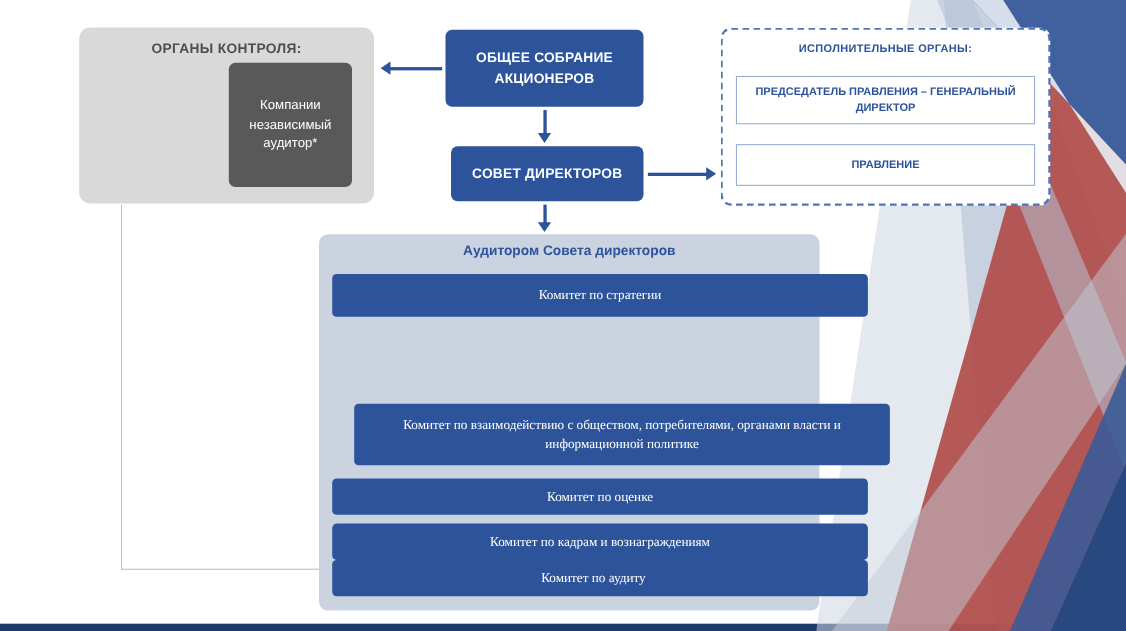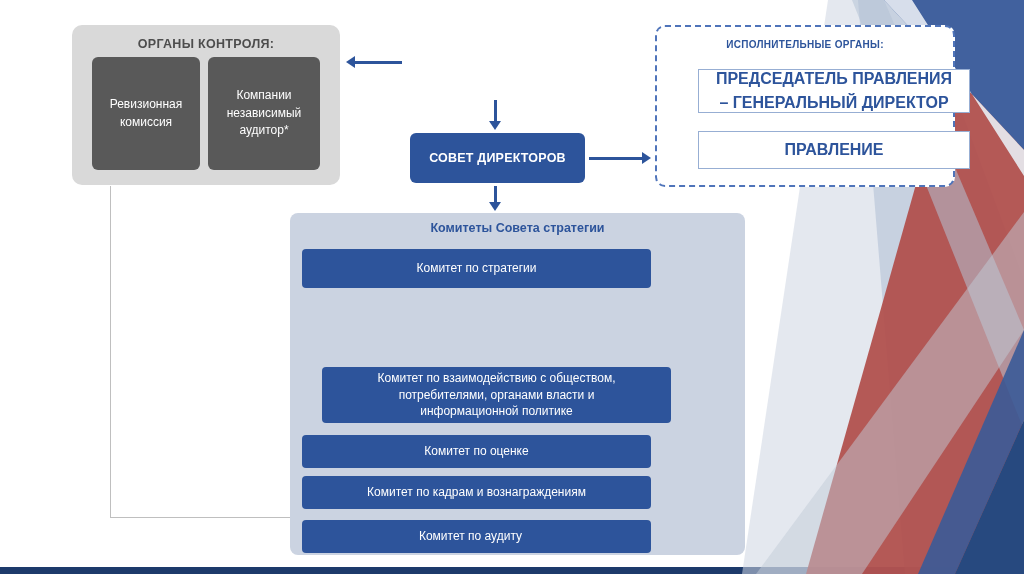--- a/index.html
+++ b/index.html
@@ -38,30 +38,30 @@
 
   
   .node{background:var(--blue);border-radius:6px;color:#fff;font-weight:bold;font-size:12.5px;letter-spacing:.2px;
     display:flex;align-items:center;justify-content:center;text-align:center;line-height:1.5;padding:0 18px;}
   .node-meeting{left:405px;top:27px;width:180px;height:70px;}
   .node-board{left:410px;top:133px;width:175px;height:50px;}
 
   
   .exec-panel{left:655px;top:25px;width:300px;height:162px;background:#fff;border:2px dashed var(--exec-border);border-radius:10px;}
   .exec-title{left:0;top:12px;width:100%;text-align:center;font-size:10px;font-weight:bold;color:var(--blue);letter-spacing:.3px;}
-  .exec-item{left:12px;width:272px;background:#fff;border:1px solid #97aed3;color:var(--blue);font-weight:bold;font-size:16px;
-    display:flex;align-items:center;justify-content:center;text-align:center;line-height:1.5;padding:0 14px;margin-left:29px;}
+  .exec-item{left:12px;width:272px;background:#fff;border:1px solid #97aed3;color:var(--blue);font-weight:bold;font-size:10px;
+    display:flex;align-items:center;justify-content:center;text-align:center;line-height:1.5;padding:0 14px;}
   .exec-item-1{top:42px;height:44px;}
   .exec-item-2{top:104px;height:38px;}
 
   
   .committees-panel{left:290px;top:213px;width:455px;height:342px;background:var(--committee-panel);border-radius:8px;}
   .committees-title{left:0;top:8px;width:100%;text-align:center;font-size:12.5px;font-weight:bold;color:var(--blue);}
-  .committee-bar{left:12px;width:349px;background:var(--blue);border-radius:4px;color:#fff;font-size:12px;line-height:1.4;
-    display:flex;align-items:center;justify-content:center;text-align:center;padding:0 28px;}
+  .committee-bar{left:12px;width:487px;background:var(--blue);border-radius:4px;color:#fff;font-size:12px;line-height:1.4;
+    display:flex;align-items:center;justify-content:center;text-align:center;padding:0 28px;font-family:Liberation Serif, serif;}
 
   
   .arrow-left{height:12px;}
   .arrow-left::before{content:"";position:absolute;left:8px;right:0;top:5px;height:3px;background:var(--blue);}
   .arrow-left::after{content:"";position:absolute;left:0;top:0;border-top:6px solid transparent;border-bottom:6px solid transparent;border-right:9px solid var(--blue);}
   .arrow-right{height:12px;}
   .arrow-right::before{content:"";position:absolute;left:0;right:8px;top:5px;height:3px;background:var(--blue);}
   .arrow-right::after{content:"";position:absolute;right:0;top:0;border-top:6px solid transparent;border-bottom:6px solid transparent;border-left:9px solid var(--blue);}
   .arrow-down{width:12px;}
   .arrow-down::before{content:"";position:absolute;top:0;bottom:8px;left:5px;width:3px;background:var(--blue);}
@@ -92,41 +92,41 @@
     <polygon points="756,574 1024,212 1024,330 862,574" fill="#c2cbd8" opacity="0.5"></polygon>
     <polygon points="918,574 1024,330 1024,420 955,574" fill="#3a5b98" opacity="0.9"></polygon>
     <polygon points="955,574 1024,420 1024,574" fill="#27497f"></polygon>
   </svg>
 
   <div class="abs content conn conn-v"></div>
   <div class="abs content conn conn-h"></div>
 
   <div class="abs content control-panel">
     <div class="abs control-title">ОРГАНЫ КОНТРОЛЯ:</div>
-    <div class="abs control-item control-item-1">Ревизионная комиссия</div>
     <div class="abs control-item control-item-2">Компании независимый аудитор*</div>
   </div>
 
+  <div class="abs content node node-meeting">ОБЩЕЕ СОБРАНИЕ АКЦИОНЕРОВ</div>
 
   <div class="abs content node node-board">СОВЕТ ДИРЕКТОРОВ</div>
 
   <div class="abs content arrow-left" style="left:346px;top:56px;width:56px;"></div>
   <div class="abs content arrow-down" style="left:489px;top:100px;height:30px;"></div>
   <div class="abs content arrow-right" style="left:589px;top:152px;width:62px;"></div>
   <div class="abs content arrow-down" style="left:489px;top:186px;height:25px;"></div>
 
   <div class="abs content exec-panel">
     <div class="abs exec-title">ИСПОЛНИТЕЛЬНЫЕ ОРГАНЫ:</div>
     <div class="abs exec-item exec-item-1">ПРЕДСЕДАТЕЛЬ ПРАВЛЕНИЯ – ГЕНЕРАЛЬНЫЙ ДИРЕКТОР</div>
     <div class="abs exec-item exec-item-2">ПРАВЛЕНИЕ</div>
   </div>
 
   <div class="abs content committees-panel">
-    <div class="abs committees-title">Комитеты Совета стратегии</div>
+    <div class="abs committees-title">Аудитором Совета директоров</div>
     <div class="abs committee-bar" style="top:36px;height:39px;">Комитет по стратегии</div>
     <div class="abs committee-bar" style="top:154px;height:56px;margin-left:20px;">Комитет по взаимодействию с обществом, потребителями, органами власти и информационной политике</div>
     <div class="abs committee-bar" style="top:263px;height:33px;">Комитет по кадрам и вознаграждениям</div>
     <div class="abs committee-bar" style="top:222px;height:33px;">Комитет по оценке</div>
-    <div class="abs committee-bar" style="top:307px;height:33px;padding-left:16px;">Комитет по аудиту</div>
+    <div class="abs committee-bar" style="top:296px;height:33px;padding-left:16px;">Комитет по аудиту</div>
   </div>
 
 
 </div>
 
 </body></html>

